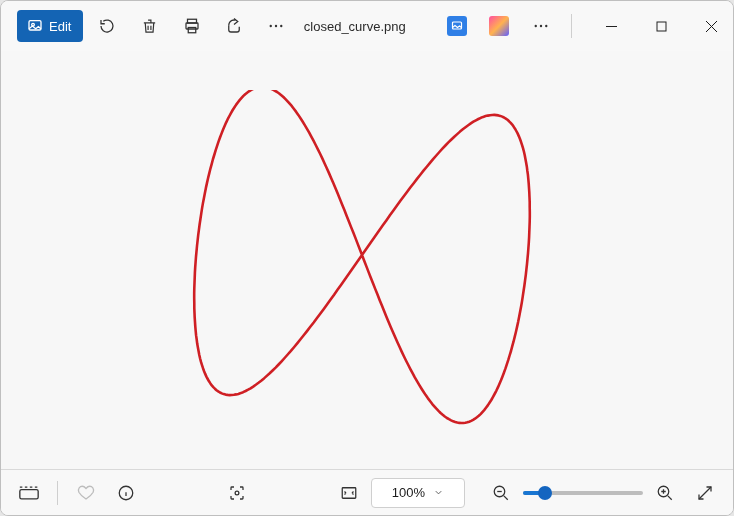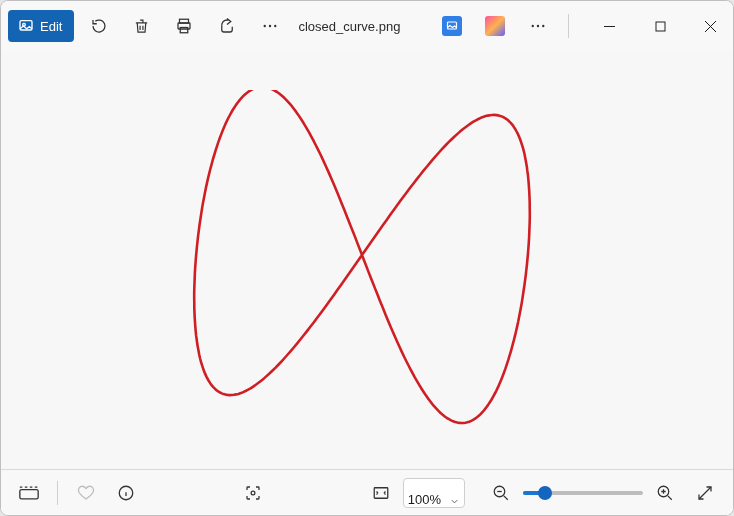--- a/index.html
+++ b/index.html
@@ -20,21 +20,21 @@
     display: flex;
     flex-direction: column;
     position: relative;
   }
   
   .top-row {
     height: 50px;
     display: flex;
     align-items: center;
     gap: 6px;
-    padding-left: 7px;
+    padding-left: 16px;
     background: #f8f8f8;
   }
   .edit-btn {
     display: flex;
     align-items: center;
     gap: 6px;
     background: #1464b4;
     color: #fff;
     border-radius: 4px;
     height: 32px;
@@ -97,23 +97,23 @@
     padding:0 10px;
     background:#f8f8f8;
   }
   .bb-btn{
     width:36px;height:36px;
     display:flex;align-items:center;justify-content:center;
     color:#3a3a3a;border-radius:4px;cursor:pointer;
   }
   .bb-btn.disabled{color:#b8b8b8;cursor:default;}
   .zoom-box{
-    display:flex;align-items:flex-end;gap:8px;
+    display:flex;align-items:center;gap:8px;
     height:30px;
-    padding:0 4px;
+    padding:0 20px;
     border:1px solid #cfcfcf;
     border-radius:4px;
     background:#fff;
     font-size:13px;
     cursor:pointer;
   }
   .slider{
     position:relative;
     width:120px;height:20px;
   }

